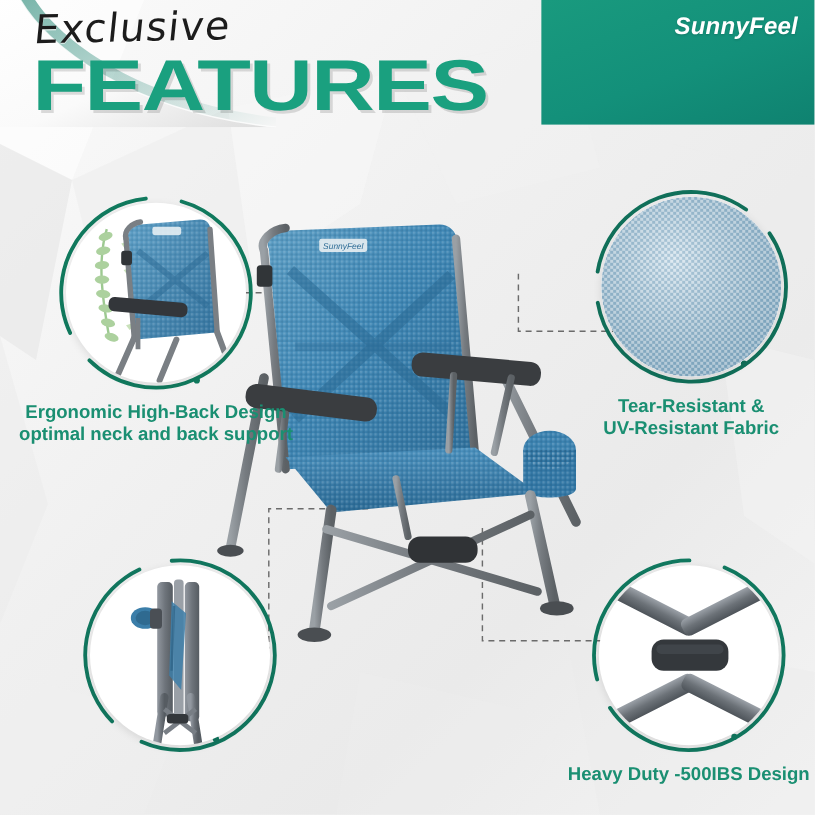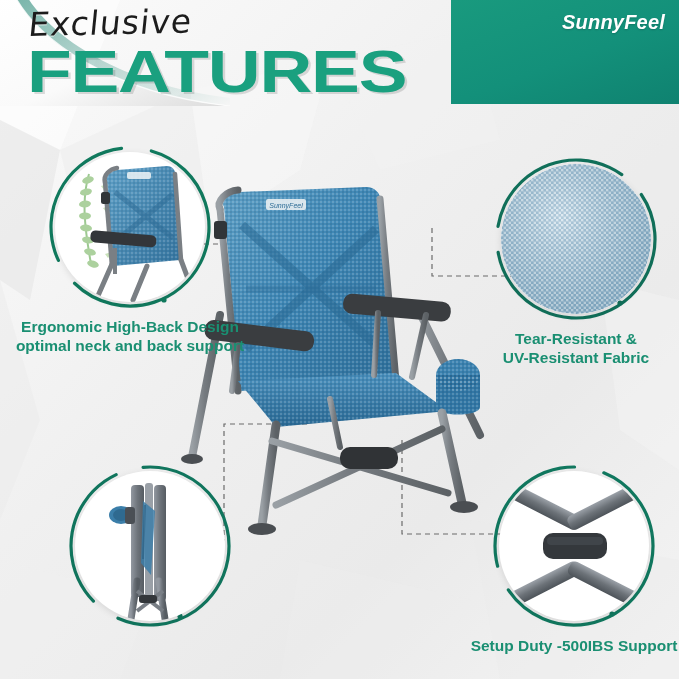--- a/index.html
+++ b/index.html
@@ -74,21 +74,21 @@
     overflow:hidden;
   }
   .disc svg{display:block;}
   .cap{
     margin-top:7px;text-align:center;
     color:#1a8f72;font-weight:bold;font-size:15.5px;
     line-height:1.22;white-space:nowrap;
   }
   .cap .l2{display:block;}
 
-  #callout-ergo{left:46px;top:143px;}
+  #callout-ergo{left:46px;top:160px;}
   #callout-ergo .cap{text-align:center;margin-left:-62px;width:292px;}
   #callout-fabric{left:492px;top:155px;}
   #callout-fabric .cap{margin-left:-62px;width:292px;}
   #callout-setup{left:66px;top:462px;}
   #callout-setup .cap{margin-left:-45px;width:258px;}
   #callout-heavy{left:490px;top:462px;}
   #callout-heavy .cap{margin-left:-70px;width:308px;}
 
   
   .conn{position:absolute;pointer-events:none;}
@@ -410,17 +410,17 @@
           <rect x="66" y="28" width="80" height="15" rx="5" fill="url(#bar1)" transform="rotate(-27 106 36)"></rect>
           <rect x="4" y="106" width="80" height="15" rx="5" fill="url(#bar1)" transform="rotate(-27 44 114)"></rect>
           <rect x="66" y="106" width="80" height="15" rx="5" fill="url(#bar1)" transform="rotate(27 106 114)"></rect>
 
           <rect x="44" y="62" width="64" height="26" rx="10" fill="#34383c"></rect>
           <rect x="48" y="66" width="56" height="8" rx="4" fill="#44484d" opacity=".8"></rect>
         </svg>
       </div>
     </div>
     <div class="cap">
-      <span>Setup Duty -500IBS Support</span>
+      <span>Heavy Duty -500IBS Design</span>
     </div>
   </div>
 
 </div>
 
 </body></html>

